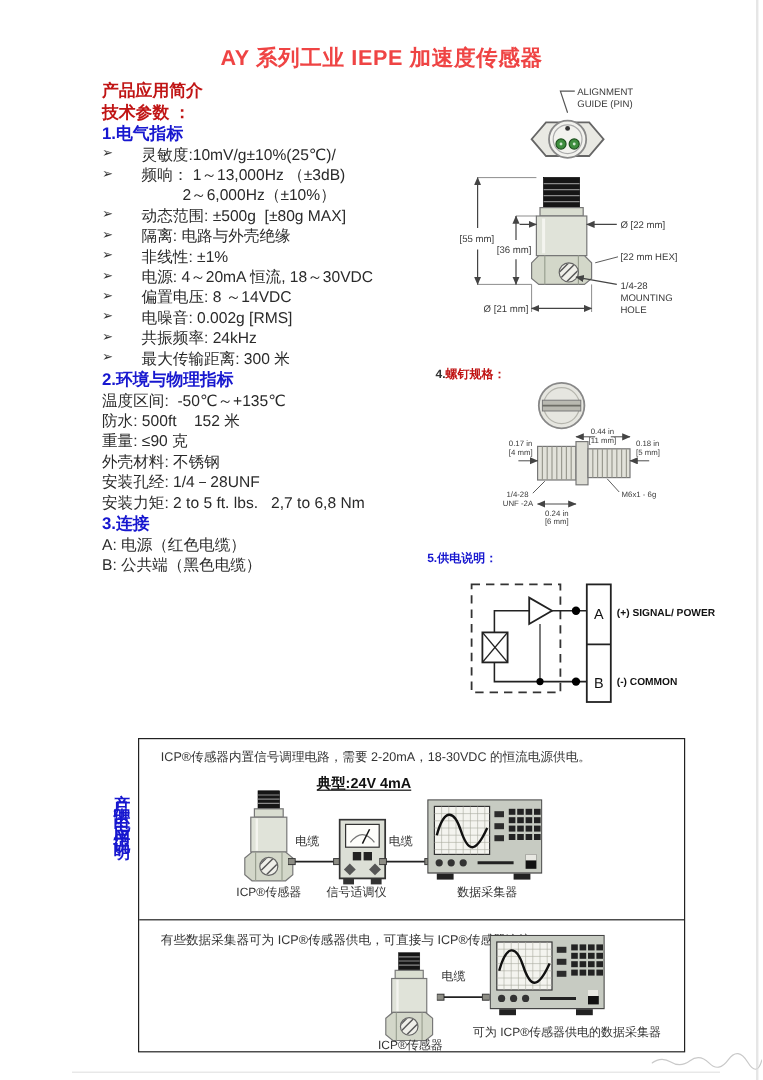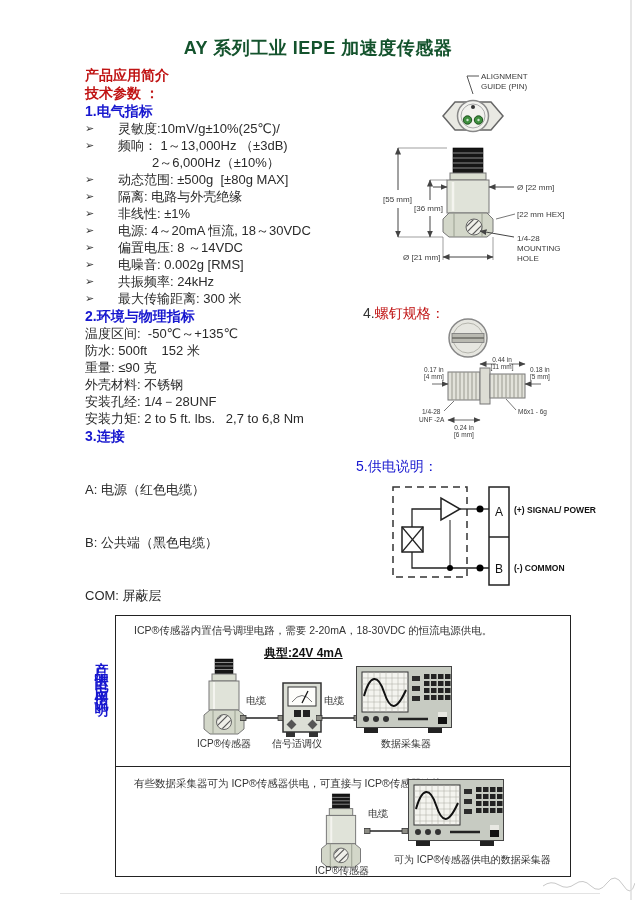--- a/index.html
+++ b/index.html
@@ -8,33 +8,33 @@
     position:relative; width:636px; height:900px; background:#ffffff;
     font-family:"Liberation Sans","DejaVu Sans",sans-serif; color:#222;
     overflow:hidden;
   }
   .page::after { 
     content:""; position:absolute; right:4px; top:0; width:2px; height:100%;
     background:#dcdcdc; opacity:.7;
   }
   .title {
     position:absolute; top:36px; left:0; width:100%; text-align:center;
-    font-size:18px; font-weight:bold; color:#14532d; letter-spacing:.5px;
+    font-size:18px; font-weight:bold; color:#ef4444; letter-spacing:.5px;
   }
   .col-left { position:absolute; left:85px; top:66px; width:312px; }
   .h-red  { font-size:14px; font-weight:bold; color:#c01414; line-height:18px; }
   .h-blue { font-size:14px; font-weight:bold; color:#1717cf; line-height:18px; }
   .para { font-size:13px; line-height:18px; color:#2a2a2a; text-align:justify; white-space:pre-wrap; }
   .spec { display:flex; font-size:13px; line-height:17px; color:#2a2a2a; white-space:pre-wrap; }
   .spec .arr { width:33px; flex:0 0 33px; font-size:11px; color:#333; }
   .spec.cont { padding-left:67px; }
   .pline { font-size:13px; line-height:17px; color:#2a2a2a; white-space:pre-wrap; }
-  .cline { font-size:13px; line-height:17px; color:#2a2a2a; white-space:pre-wrap;margin-top:36px; }
+  .cline { font-size:13px; line-height:17px; color:#2a2a2a; white-space:pre-wrap; }
   .abs { position:absolute; }
-  .dheading { font-size:14px; font-weight:normal; white-space:nowrap; }
+  .dheading { font-size:10px; font-weight:bold; white-space:nowrap; }
   .dheading .num { color:#333; }
   .dheading .red { color:#c01414; }
   svg text { font-family:"Liberation Sans","DejaVu Sans",sans-serif; }
   .dimtxt { font-size:8px; fill:#3a3a3a; }
   .dimtxt2 { font-size:6.5px; fill:#3a3a3a; }
   .circlbl { font-size:8.5px; font-weight:bold; fill:#111; }
   
   .sidebar-vert {
     position:absolute; left:92px; top:650px; width:20px; height:180px;
     writing-mode:vertical-lr; text-orientation:upright;
@@ -182,21 +182,20 @@
     <div class="pline">温度区间:  -50℃～+135℃</div>
     <div class="pline">防水: 500ft    152 米</div>
     <div class="pline">重量: ≤90 克</div>
     <div class="pline">外壳材料: 不锈钢</div>
     <div class="pline">安装孔经: 1/4－28UNF</div>
     <div class="pline">安装力矩: 2 to 5 ft. lbs.   2,7 to 6,8 Nm</div>
 
     <div class="h-blue">3.连接</div>
     <div class="cline">A: 电源（红色电缆）</div>
     <div class="cline">B: 公共端（黑色电缆）</div>
-    <div class="cline">COM: 屏蔽层</div>
   </div>
 
   <svg class="abs" style="left:425px; top:64px;" width="170" height="82" viewBox="0 0 170 82">
     <polyline points="54,12 42,12 48,30" fill="none" stroke="#555" stroke-width="1"></polyline>
     <text class="dimtxt" x="56" y="15">ALIGNMENT</text>
     <text class="dimtxt" x="56" y="25">GUIDE (PIN)</text>
     <polygon points="30,38 66,38 78,52 66,66 30,66 18,52" fill="#e9e9e3" stroke="#666" stroke-width="1.5"></polygon>
     <circle cx="48" cy="52" r="15.5" fill="#f2f2ee" stroke="#888" stroke-width="1.5"></circle>
     <circle cx="48" cy="52" r="12" fill="none" stroke="#aaa" stroke-width="1"></circle>
     <circle cx="48" cy="43" r="2" fill="#333"></circle>

